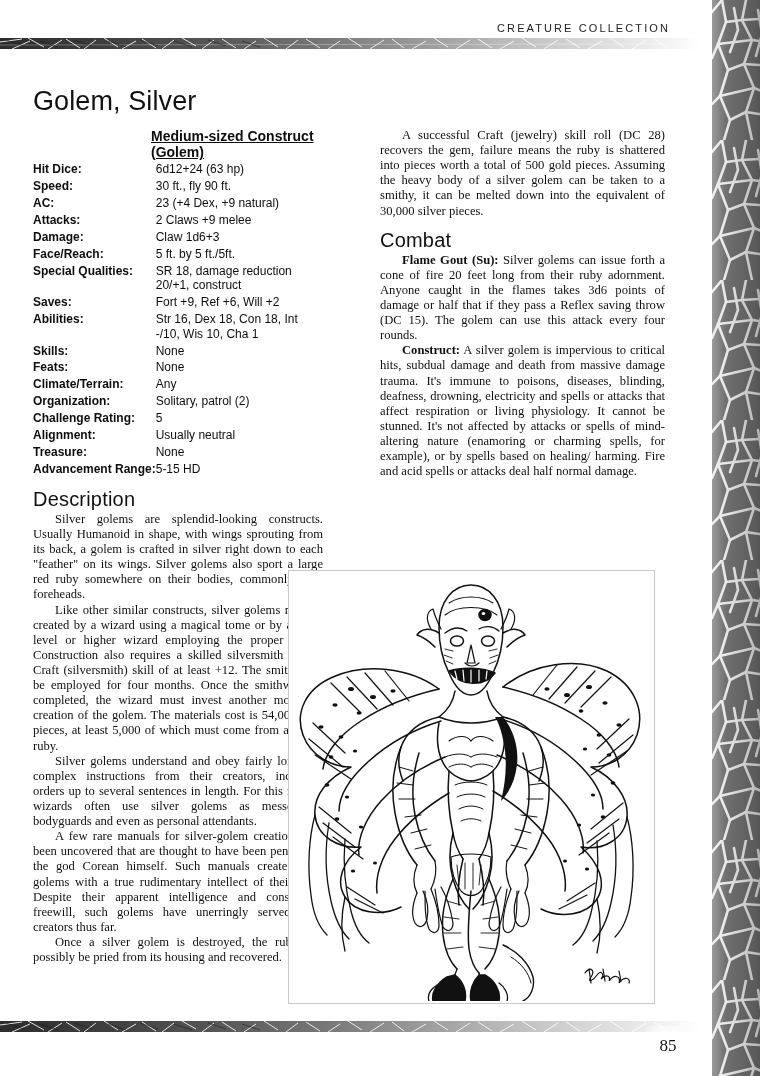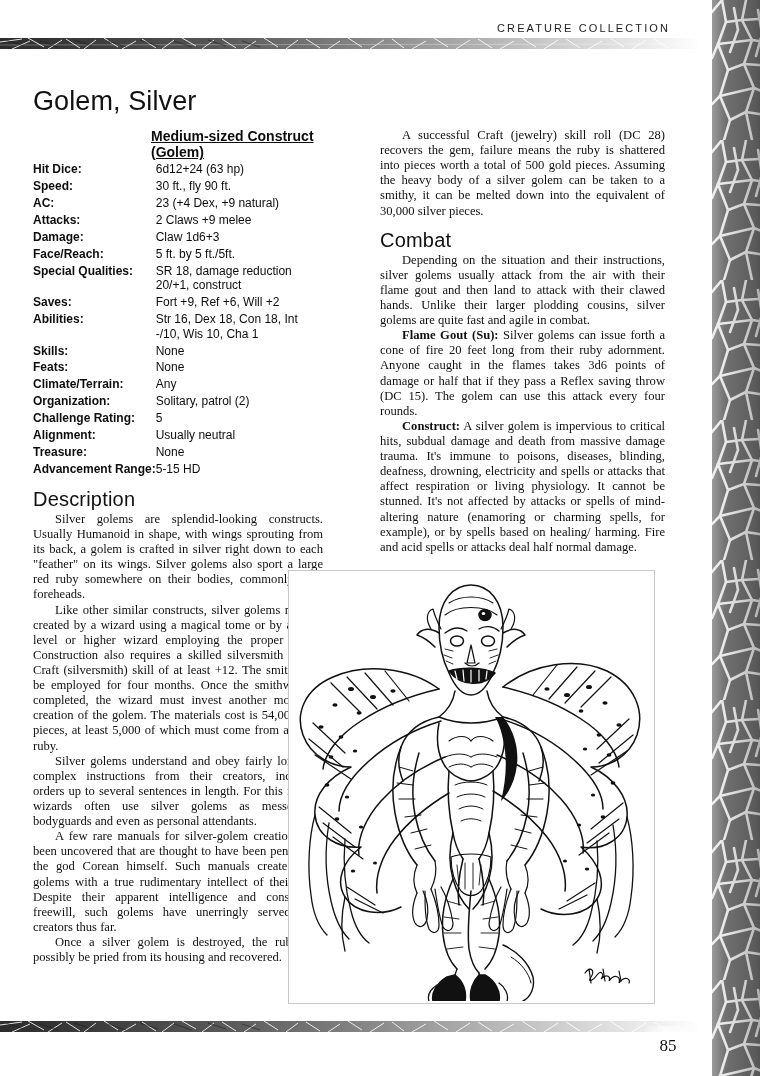--- a/index.html
+++ b/index.html
@@ -310,21 +310,20 @@
         <p class="body">A few rare manuals for silver-golem creation have been uncovered that are thought to have been penned by the god Corean himself. Such manuals create silver golems with a true rudimentary intellect of their own. Despite their apparent intelligence and consequent freewill, such golems have unerringly served their creators thus far.</p>
         <p class="body">Once a silver golem is destroyed, the ruby can possibly be pried from its housing and recovered.</p>
       </div>
   </div>
 
   <div class="col-right">
     <p class="body">A successful Craft (jewelry) skill roll (DC 28) recovers the gem, failure means the ruby is shattered into pieces worth a total of 500 gold pieces. Assuming the heavy body of a silver golem can be taken to a smithy, it can be melted down into the equivalent of 30,000 silver pieces.</p>
 
     <div class="section-head combat">Combat</div>
 
-    <p class="body">Depending on the situation and their instructions, silver golems usually attack from the air with their flame gout and then land to attack with their clawed hands. Unlike their larger plodding cousins, silver golems are quite fast and agile in combat.</p>
 
     <div>
         <p class="body"><b>Flame Gout (Su):</b><span> Silver golems can issue forth a cone of fire 20 feet long from their ruby adornment. Anyone caught in the flames takes 3d6 points of damage or half that if they pass a Reflex saving throw (DC 15). The golem can use this attack every four rounds.</span></p>
         <p class="body"><b>Construct:</b><span> A silver golem is impervious to critical hits, subdual damage and death from massive damage trauma. It's immune to poisons, diseases, blinding, deafness, drowning, electricity and spells or attacks that affect respiration or living physiology. It cannot be stunned. It's not affected by attacks or spells of mind-altering nature (enamoring or charming spells, for example), or by spells based on healing/ harming. Fire and acid spells or attacks deal half normal damage.</span></p>
       </div>
   </div>
 
   <div class="illustration">
     <svg width="363" height="430" viewBox="0 0 363 430" aria-hidden="true">
       <g fill="none" stroke="#111" stroke-width="1.5" stroke-linejoin="round" stroke-linecap="round">

